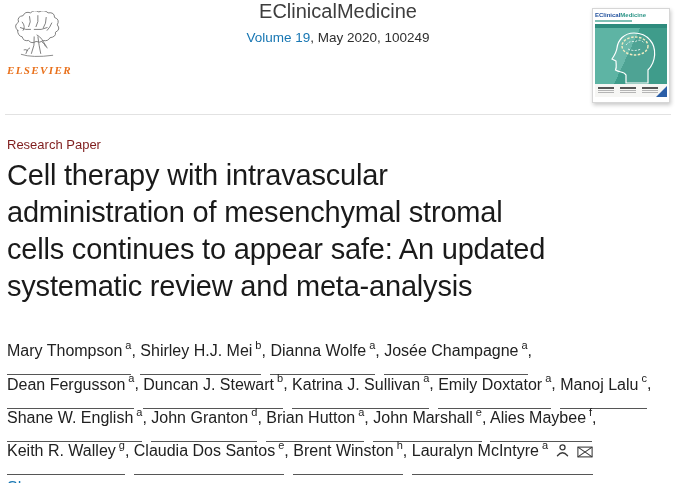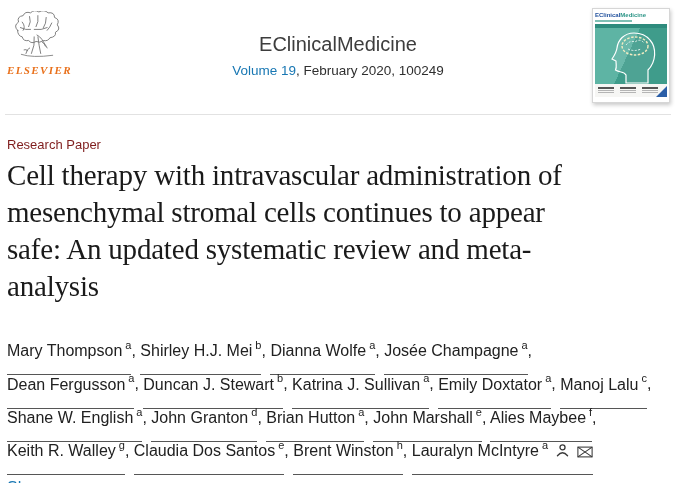--- a/index.html
+++ b/index.html
@@ -9,21 +9,21 @@
     position:relative;
   }
   .page{width:676px;height:483px;position:relative;}
 
   
   .masthead{position:relative;height:114px;}
   .elsevier-logo{position:absolute;left:7px;top:11px;width:60px;text-align:center;
     text-decoration:none;display:block;cursor:pointer;}
   .elsevier-word{font-family:"Liberation Serif", serif;font-weight:700;
     color:#e9711c;font-size:11px;letter-spacing:1.4px;margin-top:1px;font-style:italic;}
-  .journal-block{text-align:center;padding-top:33px;}
+  .journal-block{text-align:center;}
   .journal-title{font-size:20px;color:#3d3d3d;text-decoration:none;cursor:pointer;}
   .volume-line{margin-top:7px;font-size:13.5px;color:#2f2f2f;}
   .vol-link{color:#1877b3;text-decoration:none;cursor:pointer;}
 
   
   .cover{position:absolute;right:6px;top:8px;width:78px;height:95px;background:#fff;
     border:1px solid #d6d6d6;box-shadow:1px 2px 4px rgba(0,0,0,.22);
     padding:2px 2px 0 2px;display:block;cursor:pointer;box-sizing:border-box;}
   .cov-mast{height:9px;line-height:8px;font-size:6px;font-weight:700;white-space:nowrap;overflow:hidden;}
   .cov-mast .p1{color:#1f4f9c;}
@@ -38,21 +38,21 @@
   .cov-col .t{height:1.5px;background:#555;margin-bottom:1.5px;}
   .cov-col .s{height:1px;background:#b5b5b5;margin-bottom:1px;}
   .cov-corner{position:absolute;right:0;bottom:0;width:0;height:0;
     border-left:11px solid transparent;border-bottom:11px solid #2b5ea7;}
 
   .rule{height:1px;background:#e2e2e2;margin:0 5px;}
 
   
   main{padding:0 8px 0 7px;}
   .article-type{margin-top:22px;font-size:13px;color:#7f1d1d;}
-  .title{font-family:Liberation Serif, serif;font-weight:400;
+  .title{font-family:Liberation Sans, sans-serif;font-weight:400;
     font-size:29px;line-height:37px;color:#1a1a1a;max-width:560px;
     margin:5px 0 27px 0;letter-spacing:-0.2px;}
   .authors{font-size:16px;line-height:29px;color:#212121;max-width:668px;}
   .author{white-space:nowrap;}
   .author-link{color:#212121;text-decoration:none;border-bottom:1.5px solid #565656;
     padding-bottom:15px;cursor:pointer;}
   .author-link sup{font-size:11px;position:relative;top:-1px;margin-left:3px;vertical-align:super;}
   .auth-icon{margin-left:7px;vertical-align:-2px;}
   .show-more{display:flex;align-items:center;gap:9px;background:none;border:none;
     padding:0;margin:14px 0 0 0;color:#1877b3;font-size:16px;
@@ -71,21 +71,21 @@
         <path d="M14,12 q4,5 1,9 M22,6 q2,6 -1,11 M31,5 q1,7 -2,12 M40,7 q0,7 -3,11 M46,13 q-2,5 -5,8 M12,18 q6,3 11,2 M27,20 q8,1 14,-2"></path>
         <path d="M27,28 q1,9 -3,18 M31,28 q1,9 3,18 M30,26 q6,3 9,12 M36,34 q3,1 5,6"></path>
         <path d="M22,40 q-3,1 -4,6 M20,43 q-2,-2 -4,-1"></path>
         <path d="M13,47 q12,4 34,1" stroke-width="0.9"></path>
       </svg>
       <div class="elsevier-word">ELSEVIER</div>
     </a>
 
     <div class="journal-block">
       <a class="journal-title">EClinicalMedicine</a>
-      <div class="volume-line"><a class="vol-link">Volume 19</a><span>, February 2020, 100249</span></div>
+      <div class="volume-line"><a class="vol-link">Volume 19</a><span>, May 2020, 100249</span></div>
     </div>
 
     <a class="cover">
       <div class="cov-mast"><span class="p1">EClinical</span><span class="p2">Medicine</span></div>
       <div class="cov-subline"></div>
       <div class="cov-band"></div>
       <div class="cov-art">
         <svg width="56" height="54" viewBox="0 0 56 54" fill="none">
           <path d="M30,3 C20,3 14,10 13,18 C12.5,22 10,26 8,29 L12,31 C12,35 13,37 11.5,40 C16,43 20,41 22,45 L22,53 L44,53 L44,40 C52,32 53,18 46,10 C42,5 36,3 30,3 Z" stroke="#ffffff" stroke-width="1.2" fill="rgba(255,255,255,0.08)"></path>
           <ellipse cx="31" cy="16" rx="13" ry="9" stroke="#f3ecc2" stroke-width="1.4" stroke-dasharray="2.5 1.5"></ellipse>

